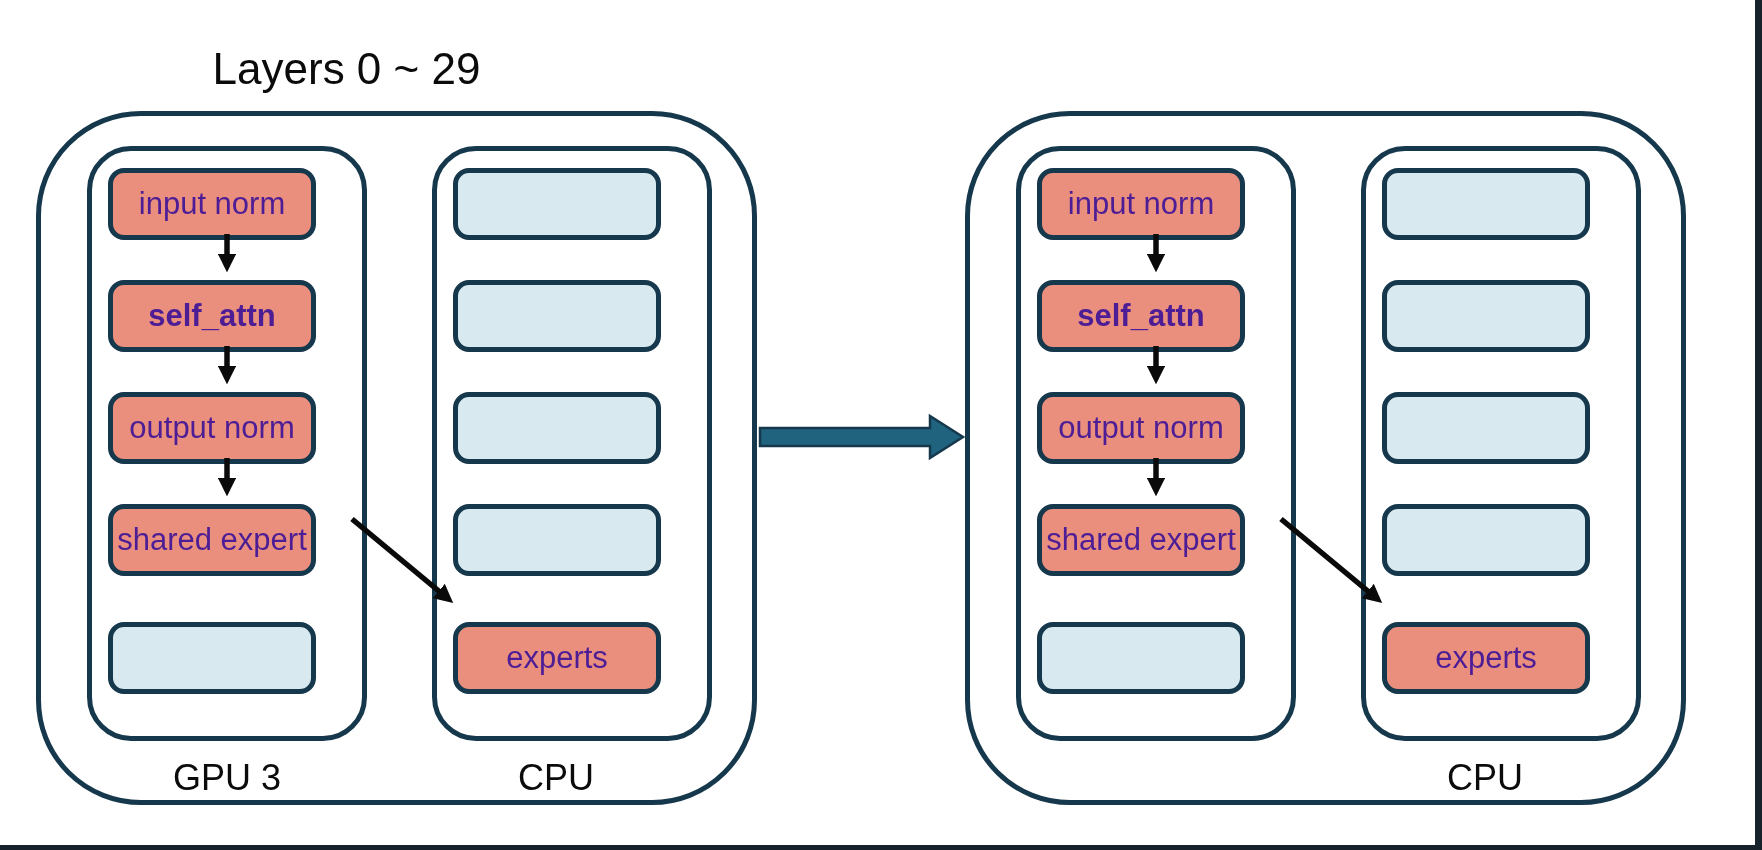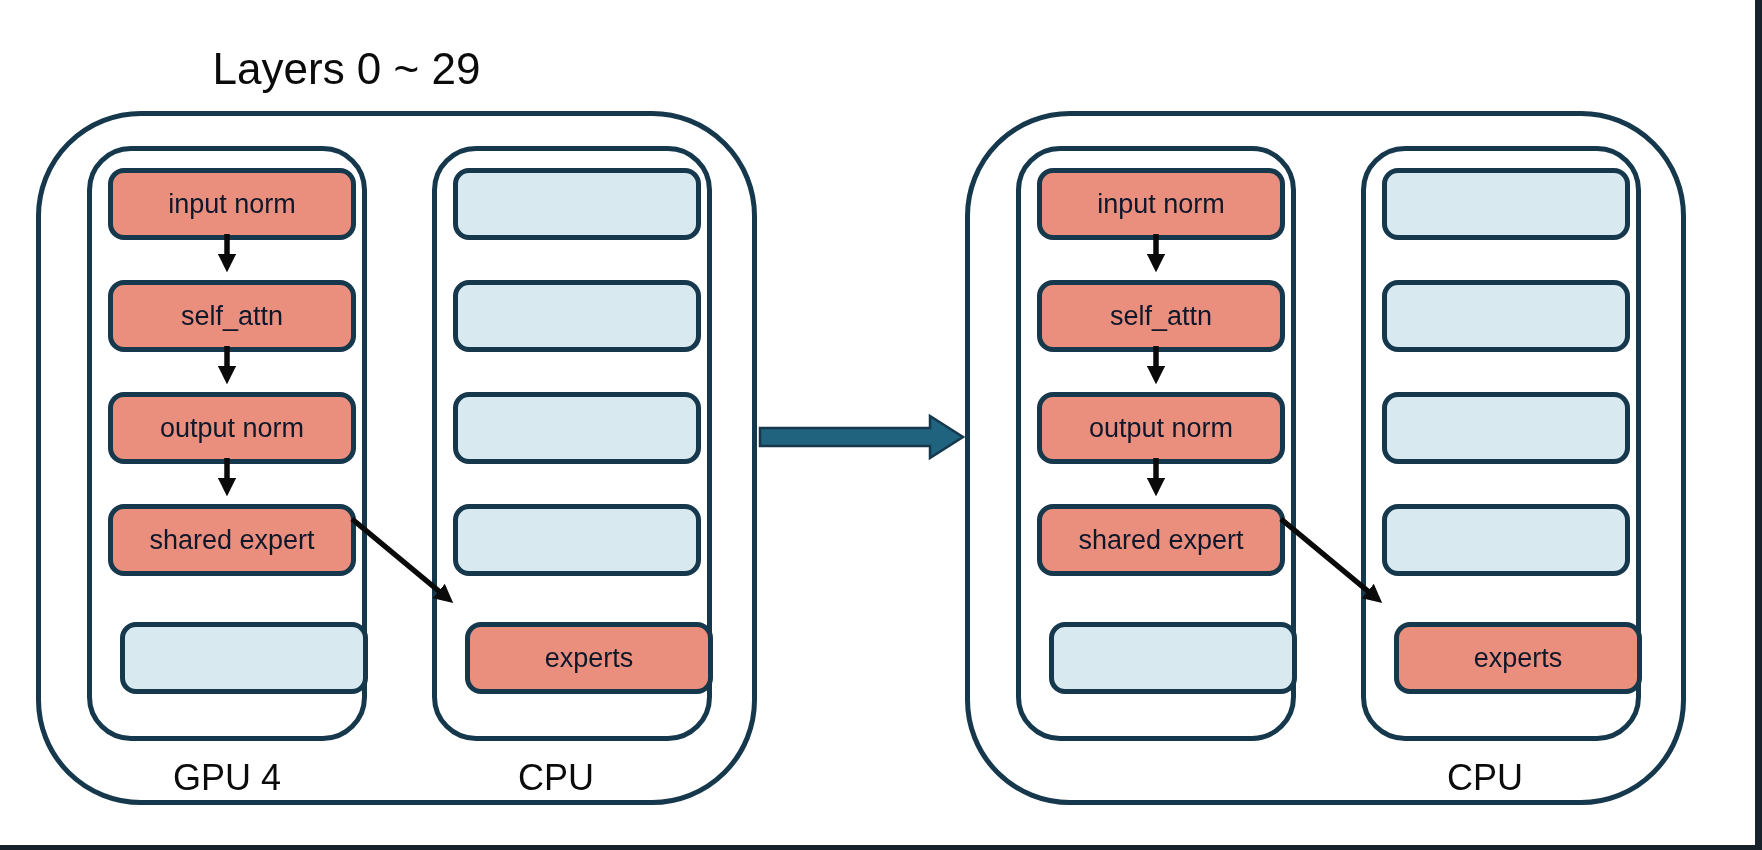--- a/index.html
+++ b/index.html
@@ -22,32 +22,32 @@
     box-sizing:border-box;
   }
   .column{
     position:absolute;top:138px;width:280px;height:595px;
     border:5px solid #16384C;border-radius:44px;background:#ffffff;
     box-sizing:border-box;
   }
   .col-gpu{left:51px;}
   .col-cpu{left:396px;}
   .mbox{
-    position:absolute;left:16px;width:248px;height:72px;
+    position:absolute;left:16px;width:208px;height:72px;
     border:5px solid #16384C;border-radius:16px;box-sizing:border-box;
     display:flex;align-items:center;justify-content:center;
-    font-size:27px;color:#0f172a;white-space:nowrap;
+    font-size:31px;color:#4c1d95;white-space:nowrap;
   }
   .mbox.salmon{background:#EA8F7E;}
   .mbox.blue{background:#D8E9F0;}
   .slot1{top:17px;}   
-  .slot2{top:129px;}  
+  .slot2{top:129px;font-weight:bold;}  
   .slot3{top:241px;}  
   .slot4{top:353px;}  
-  .slot5{top:471px;margin-left:12px;}  
+  .slot5{top:471px;}  
   .col-label{
     position:absolute;top:749px;width:280px;text-align:center;
     font-size:36px;color:#0b0b0b;white-space:nowrap;
   }
   .label-gpu{left:51px;}
   .label-cpu{left:380px;}
   
   .transfer-label{
     position:absolute;left:790px;top:452px;
     font-size:33px;line-height:44px;color:#0b0b0b;white-space:nowrap;
@@ -76,21 +76,21 @@
     </div>
 
     <div class="column col-cpu">
       <div class="mbox blue slot1"></div>
       <div class="mbox blue slot2"></div>
       <div class="mbox blue slot3"></div>
       <div class="mbox blue slot4"></div>
       <div class="mbox salmon slot5">experts</div>
     </div>
 
-    <div class="col-label label-gpu">GPU 4</div>
+    <div class="col-label label-gpu">GPU 3</div>
     <div class="col-label label-cpu">CPU</div>
   </div>
 
   <div class="group group-right">
     <div class="node-container"></div>
 
     <div class="column col-gpu">
       <div class="mbox salmon slot1">input norm</div>
       <div class="mbox salmon slot2">self_attn</div>
       <div class="mbox salmon slot3">output norm</div>

